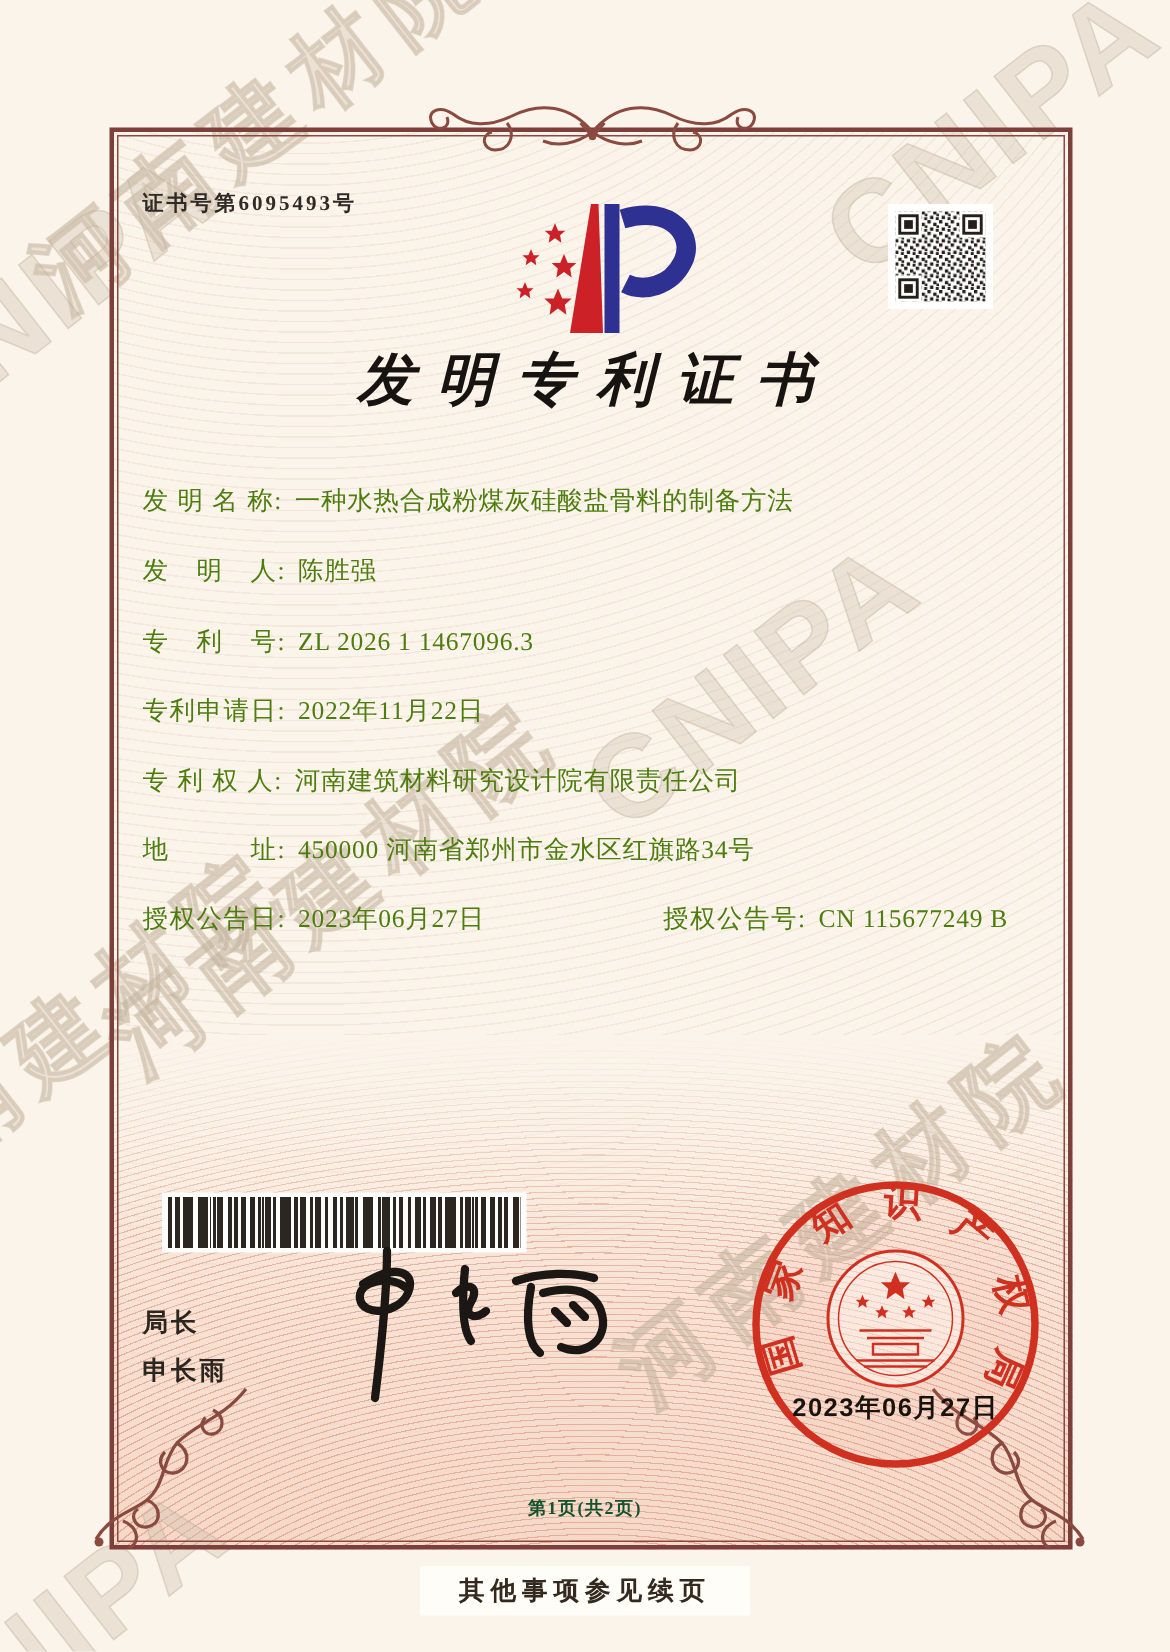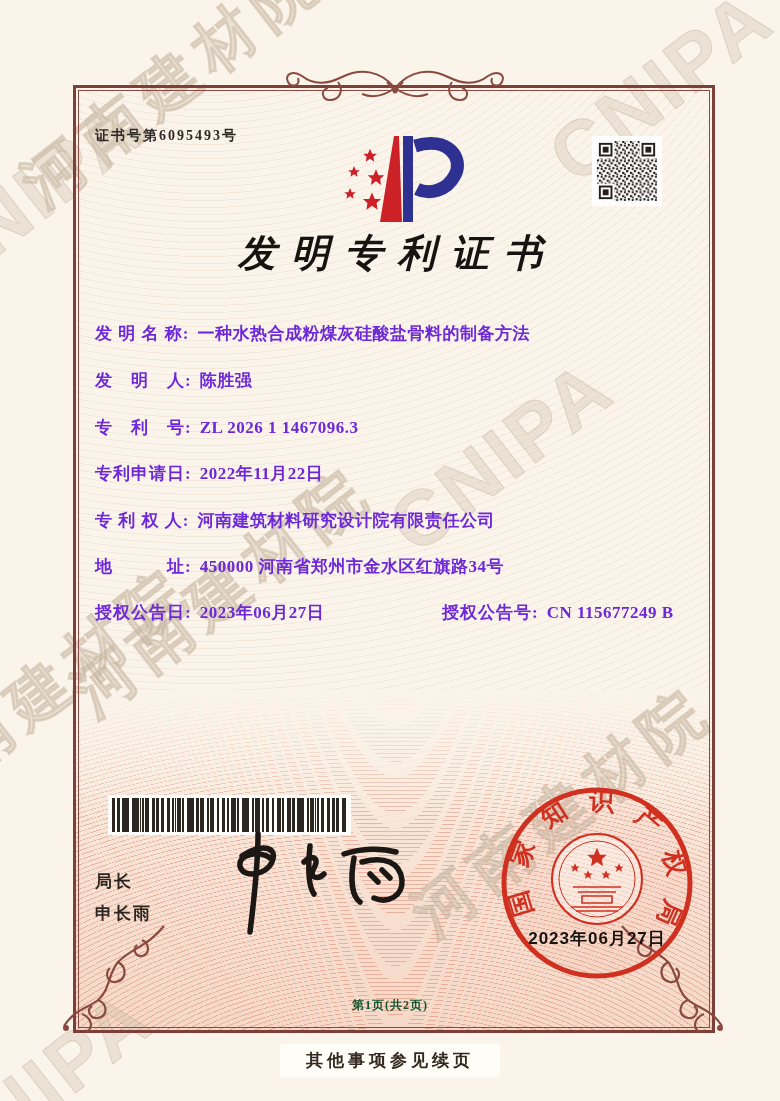--- a/index.html
+++ b/index.html
@@ -50,21 +50,21 @@
   .cert-no{left:95px;top:127px;z-index:5;font-size:14px;font-weight:bold;color:#2f2a25;letter-spacing:2px;}
   .logo{left:334px;top:130px;width:132px;height:98px;z-index:5;}
   .qr-card{left:592px;top:136px;width:70px;height:70px;z-index:5;background:#fff;padding:3px;box-sizing:border-box;}
   .title{
     left:0;top:228px;width:100%;z-index:5;text-align:center;
     font-size:38px;font-weight:bold;color:#171310;
     letter-spacing:0.40em;text-indent:0.40em;font-style:italic;
   }
 
   
-  .field-row{left:95px;z-index:5;font-size:17px;font-weight:bold;color:#6d28d9;white-space:nowrap;}
+  .field-row{left:95px;z-index:5;font-size:17px;font-weight:normal;color:#4d7c0f;white-space:nowrap;}
   .field-row .lbl{letter-spacing:1px;}
   .field-row .val{margin-left:8px;letter-spacing:0.5px;}
   .grant-no{left:398px;margin-left:44px;}
 
   
   .body-text{
     left:88px;top:645px;width:607px;z-index:5;
     font-size:15.5px;line-height:27px;color:#3a2d24;font-weight:bold;
   }
   .body-text p{margin:0 0 8px 0;text-indent:2em;}

